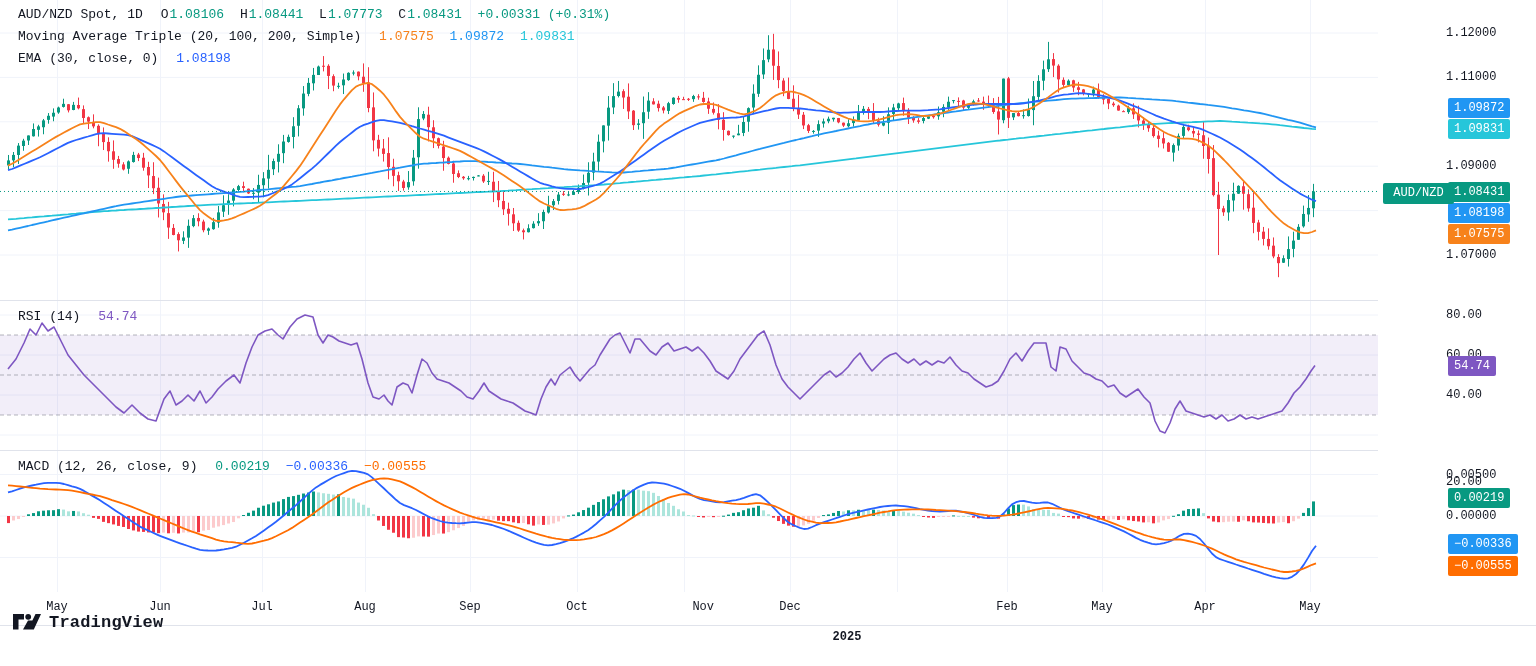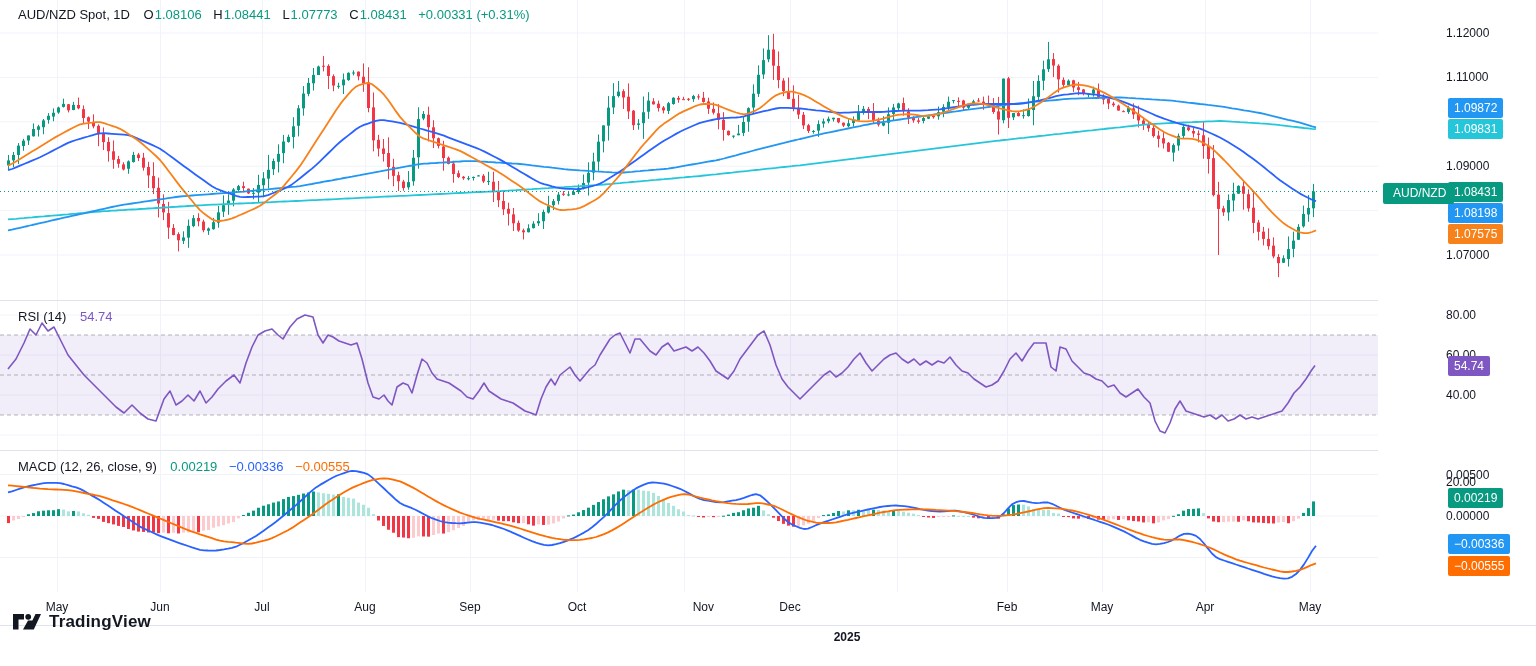--- a/index.html
+++ b/index.html
@@ -1,17 +1,17 @@
 <!DOCTYPE html>
 <html><head>
 <meta charset="utf-8">
 <style>
   html,body{margin:0;padding:0;background:#fff;}
   #app{position:relative;width:1536px;height:666px;background:#fff;overflow:hidden;
-       font-family:Liberation Sans, sans-serif;color:#131722;}
+       font-family:Liberation Mono, monospace;color:#131722;}
   #chart-svg{position:absolute;left:0;top:0;}
   .legend{position:absolute;left:18px;font-size:13px;line-height:22px;white-space:nowrap;z-index:5;}
   .legend .row{height:22px;}
   .lg-sym{font-weight:400;color:#131722;}
   .lg-lab{color:#131722;margin-left:8px;}
   .lg-lab.first{margin-left:10px;}
   .lg-val{margin-left:1px;}
   .green{color:#089981;}
   .orange{color:#F7821B;} .blue{color:#2196F3;} .blue2{color:#2962FF;}
   .cyan{color:#26C6DA;} .purple{color:#7E57C2;} .macd-or{color:#FF6D00;}
@@ -871,20 +871,30 @@
 
   <div class="legend" style="top:4px;">
     <div class="row">
       <span class="lg-sym">AUD/NZD Spot, 1D</span>
       <span class="lg-lab first">O</span><span class="lg-val green">1.08106</span>
       <span class="lg-lab">H</span><span class="lg-val green">1.08441</span>
       <span class="lg-lab">L</span><span class="lg-val green">1.07773</span>
       <span class="lg-lab">C</span><span class="lg-val green">1.08431</span>
       <span class="lg-val green" style="margin-left:8px;">+0.00331 (+0.31%)</span>
     </div>
+    <div class="row">
+      <span>Moving Average Triple (20, 100, 200, Simple)</span>
+      <span class="orange" style="margin-left:10px;">1.07575</span>
+      <span class="blue" style="margin-left:8px;">1.09872</span>
+      <span class="cyan" style="margin-left:8px;">1.09831</span>
+    </div>
+    <div class="row">
+      <span>EMA (30, close, 0)</span>
+      <span class="blue2" style="margin-left:10px;">1.08198</span>
+    </div>
   </div>
 
   <div class="legend" style="top:306px;">
     <span>RSI (14)</span>
     <span class="purple" style="margin-left:10px;">54.74</span>
   </div>
 
   <div class="legend" style="top:456px;">
     <span>MACD (12, 26, close, 9)</span>
     <span class="green" style="margin-left:10px;">0.00219</span>

